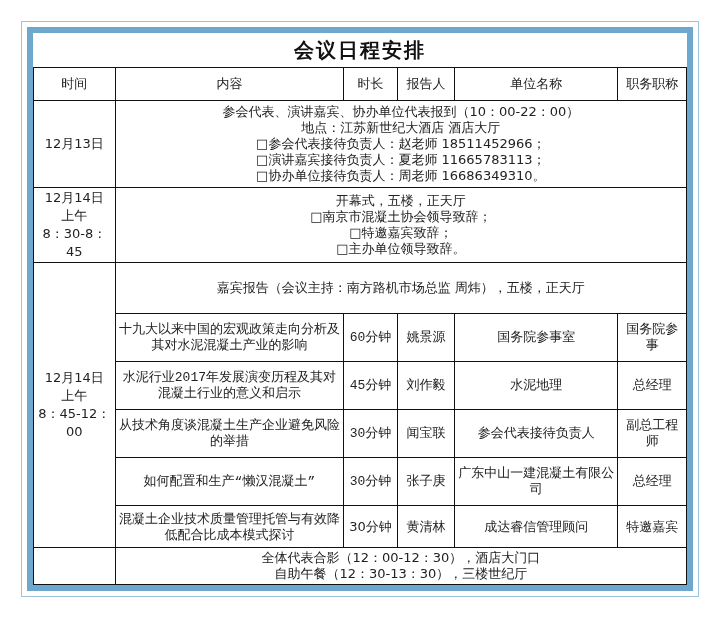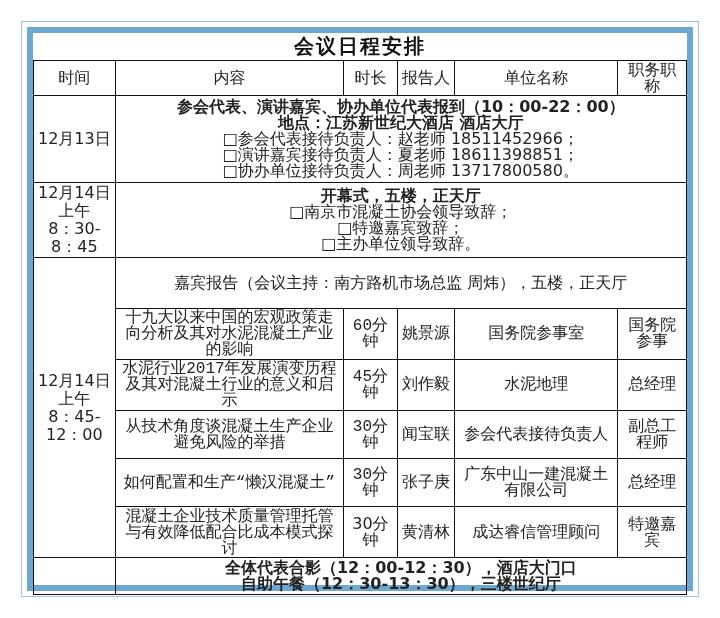--- a/index.html
+++ b/index.html
@@ -31,40 +31,40 @@
     font-size: 20px;
     font-weight: bold;
     letter-spacing: 2px;
     color: #111;
   }
   table.schedule {
     width: 100%;
     flex: 1;
     border-collapse: collapse;
     table-layout: fixed;
-    font-size: 16px;
+    font-size: 13px;
     color: #222;
   }
   table.schedule td, table.schedule th {
     border: 1px solid #111;
     text-align: center;
     vertical-align: middle;
     padding: 1px 2px;
     font-weight: normal;
     line-height: 16px;
     overflow: hidden;
   }
   tr.header-row   { height: 33px; }
   tr.reg-row      { height: 87px; }
   tr.opening-row  { height: 68px; }
   tr.session-row  { height: 51px; }
   tr.talk-row     { height: 48px; font-family: Liberation Mono, monospace; }
   tr.talk-row-last{ height: 42px; }
   tr.closing-row  { height: 37px; }
-  .bold { font-weight: bold; }
+  .bold { font-weight: normal; }
   td.session-header-cell {
     vertical-align: bottom;
     font-weight: bold;
     padding-bottom: 3px;
   }
   .time-lines div { line-height: 18px; }
 </style>
 </head>
 <body>
 
@@ -93,22 +93,22 @@
           <th>单位名称</th>
           <th>职务职称</th>
         </tr>
 
         <tr class="reg-row">
           <td>12月13日</td>
           <td colspan="5">
             <div class="bold">参会代表、演讲嘉宾、协办单位代表报到（10：00-22：00）</div>
             <div class="bold">地点：江苏新世纪大酒店 酒店大厅</div>
             <div>□参会代表接待负责人：赵老师 18511452966；</div>
-            <div>□演讲嘉宾接待负责人：夏老师 18611398851；</div>
-            <div>□协办单位接待负责人：周老师 13717800580。</div>
+            <div>□演讲嘉宾接待负责人：夏老师 11665783113；</div>
+            <div>□协办单位接待负责人：周老师 16686349310。</div>
           </td>
         </tr>
 
         <tr class="opening-row">
           <td>
             <div class="time-lines">
               <div>12月14日</div>
               <div>上午</div>
               <div>8：30-8：45</div>
             </div>

